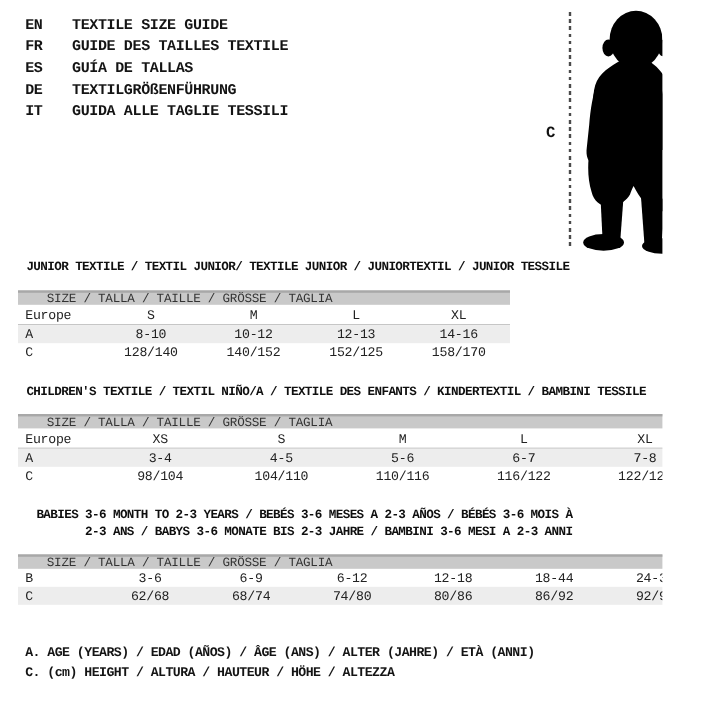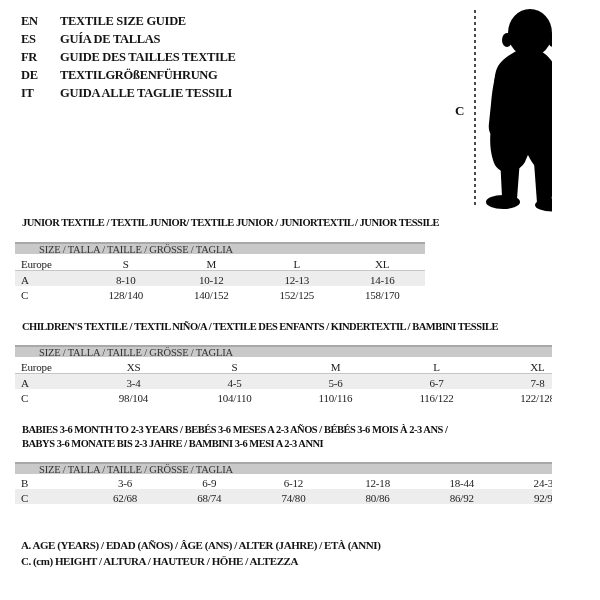--- a/index.html
+++ b/index.html
@@ -1,39 +1,39 @@
 <!DOCTYPE html>
 <html><head>
 <meta charset="utf-8">
 <style>
   * { margin:0; padding:0; box-sizing:border-box; }
   html,body { background:#ffffff; }
   .page {
     position:relative; width:552px; height:600px; background:#ffffff;
-    font-family:Liberation Serif, serif; color:#1a1a1a; overflow:hidden;
+    font-family:Liberation Mono, monospace; color:#1a1a1a; overflow:hidden;
   }
 
   
   .langs { position:absolute; top:12px; left:21px; }
   .lang-row { display:flex; height:18px; line-height:18px; font-weight:bold;
               font-size:12.5px; letter-spacing:-0.3px; color:#141414; }
   .lang-code { width:39px; }
 
   
   .mline { position:absolute; left:474px; top:10px; width:2px; height:196px;
            background:repeating-linear-gradient(to bottom,#4a4a4a 0px,#4a4a4a 3px,transparent 3px,transparent 6px); }
   .mlabel { position:absolute; left:455px; top:103px; font-weight:bold; font-size:13px; color:#111; }
   .baby { position:absolute; left:482px; top:6px; width:92px; height:206px; }
 
   
   .ttitle { position:absolute; left:22px; font-weight:bold; font-size:10.5px;
             letter-spacing:-0.5px; color:#0f0f0f; line-height:14px; }
   #t1-title { top:216px; }
   #t2-title { top:320px; }
-  #t3-title { top:423px; width:455px; }
+  #t3-title { top:423px; width:455px;text-align:right; }
 
   
   .stable { position:absolute; left:15px; }
   #t1 { top:242px; width:410px; }
   #t2 { top:345px; width:573px; }
   #t3 { top:462px; width:573px; }
   .sbar { height:12px; line-height:12px; border-top:2px solid #a8a8a8; background:#c9c9c9;
           padding-left:24px; font-size:10.5px; letter-spacing:-0.2px; color:#333; }
   .trow { display:flex; align-items:flex-end; height:15px; font-size:11px;
           letter-spacing:-0.2px; color:#222; }
@@ -51,26 +51,26 @@
 <body>
 
 <div class="page">
 
   <div class="langs">
     <div class="lang-row">
       <span class="lang-code">EN</span>
       <span class="lang-title">TEXTILE SIZE GUIDE</span>
     </div>
     <div class="lang-row">
+      <span class="lang-code">FR</span>
+      <span class="lang-title">GUIDE DES TAILLES TEXTILE</span>
+    </div>
+    <div class="lang-row">
       <span class="lang-code">ES</span>
       <span class="lang-title">GUÍA DE TALLAS</span>
-    </div>
-    <div class="lang-row">
-      <span class="lang-code">FR</span>
-      <span class="lang-title">GUIDE DES TAILLES TEXTILE</span>
     </div>
     <div class="lang-row">
       <span class="lang-code">DE</span>
       <span class="lang-title">TEXTILGRÖßENFÜHRUNG</span>
     </div>
     <div class="lang-row">
       <span class="lang-code">IT</span>
       <span class="lang-title">GUIDA ALLE TAGLIE TESSILI</span>
     </div>
   </div>

